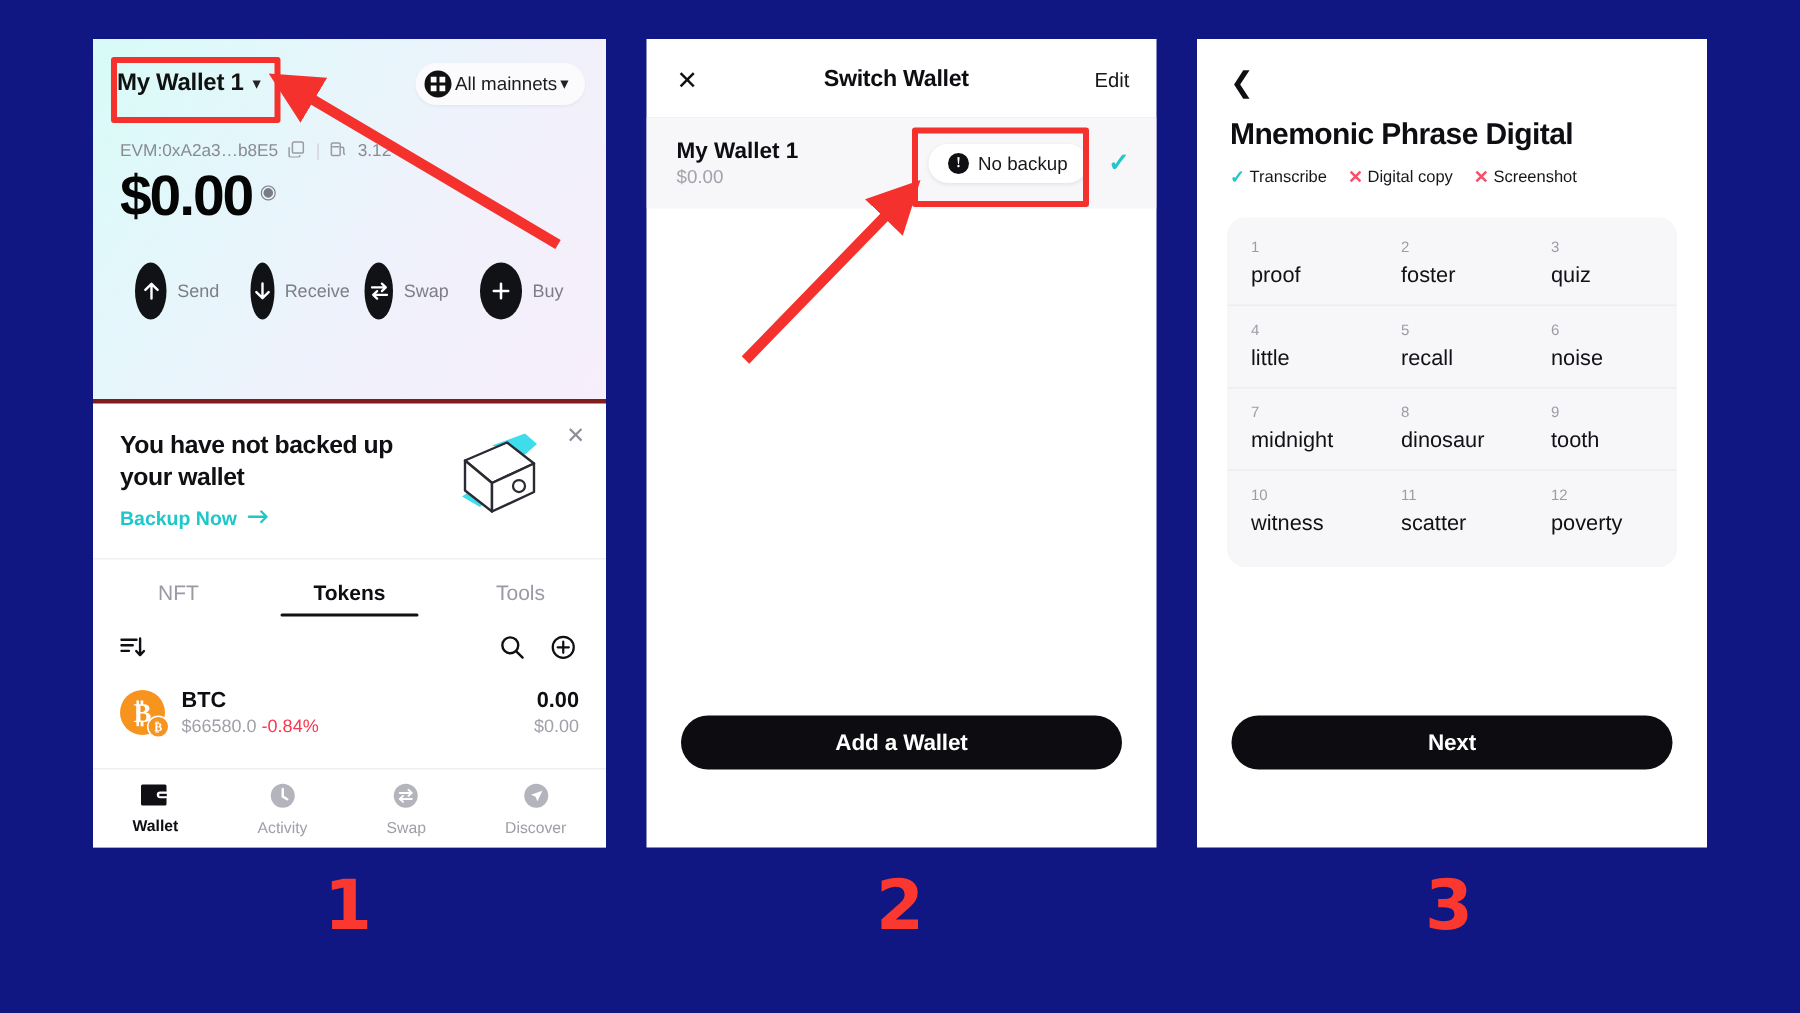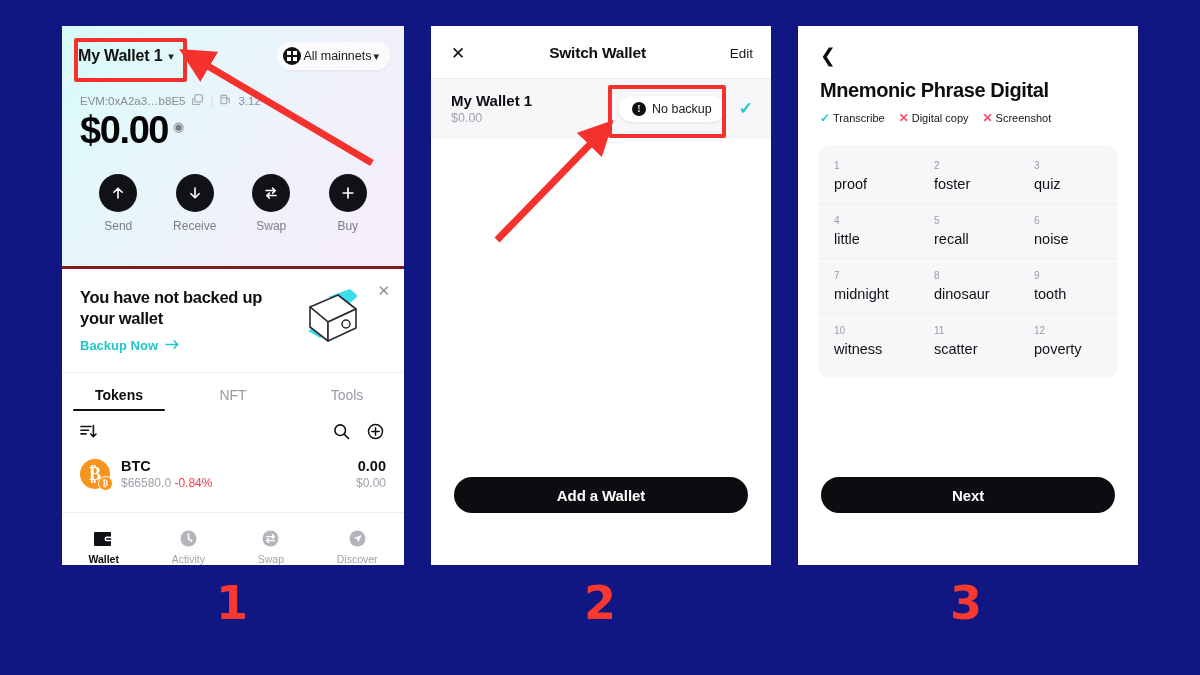--- a/index.html
+++ b/index.html
@@ -60,21 +60,21 @@
     margin:2px 0 0 18px;
     font-size:38px;font-weight:800;color:#050505;
     letter-spacing:-1.4px;display:flex;align-items:flex-start;gap:5px;
   }
   .balance .eye{font-size:13px;color:#7b7b86;font-weight:400;margin-top:10px;}
 
   .actions{
     display:flex;justify-content:space-around;
     padding:22px 18px 0 18px;
   }
-  .action{display:flex;flex-direction:column;align-items:center;gap:7px;width:56px;}
+  .action{display:flex;flex-direction:row;align-items:center;gap:7px;width:56px;}
   .circ{
     width:38px;height:38px;border-radius:50%;background:#111216;
     display:flex;align-items:center;justify-content:center;color:#fff;
   }
   .action span{font-size:12px;color:#7d7d88;}
 
   .backup-card{
     border-top:3px solid #7f1d1d;
     padding:18px 16px 16px 18px;
     position:relative;height:106px;box-sizing:border-box;
@@ -125,21 +125,21 @@
   .token-sym{font-size:14.5px;font-weight:700;color:#0d0d12;}
   .token-sub{font-size:12px;color:#a0a0aa;margin-top:2px;}
   .token-sub .down{color:#f5394e;}
   .token-right{text-align:right;}
   .token-amt{font-size:14.5px;font-weight:700;color:#0d0d12;}
   .token-usd{font-size:12px;color:#a0a0aa;margin-top:2px;}
 
   .bottom-nav{
     position:absolute;left:0;right:0;bottom:0;height:52px;
     background:#fff;border-top:1px solid #eeeef3;
-    display:flex;align-items:flex-end;justify-content:space-around;margin-top:28px;
+    display:flex;align-items:center;justify-content:space-around;margin-top:28px;
   }
   .nav-item{display:flex;flex-direction:column;align-items:center;gap:3px;}
   .nav-item span{font-size:10.5px;color:#9e9ea8;}
   .nav-item.active span{color:#0d0d12;font-weight:700;}
 
   
   .p2-head{
     display:flex;align-items:center;justify-content:space-between;
     padding:18px 18px 16px 20px;border-bottom:1px solid #f0f0f4;
   }
@@ -304,22 +304,22 @@
           <path d="M10 48 L22 40 L30 47 L22 55 Z" fill="#3fdcec"></path>
           <path d="M12 24 L40 12 L58 26 L30 39 Z" fill="#ffffff" stroke="#2a2a33" stroke-width="1.6" stroke-linejoin="round"></path>
           <path d="M12 24 L12 44 L30 58 L30 39 Z" fill="#ffffff" stroke="#2a2a33" stroke-width="1.6" stroke-linejoin="round"></path>
           <path d="M30 39 L58 26 L58 45 L30 58 Z" fill="#ffffff" stroke="#2a2a33" stroke-width="1.6" stroke-linejoin="round"></path>
           <circle cx="48" cy="41" r="4" fill="#fff" stroke="#2a2a33" stroke-width="1.5"></circle>
         </svg>
       </div>
     </div>
 
     <div class="tabs">
+      <div class="tab"><span>NFT</span></div>
       <div class="tab active"><span>Tokens</span></div>
-      <div class="tab"><span>NFT</span></div>
       <div class="tab"><span>Tools</span></div>
     </div>
 
     <div class="list-ctrl">
       <span>
         <svg width="17" height="15" viewBox="0 0 17 15">
             <path d="M1 2.5h10M1 6.2h7.5M1 9.9h5" stroke="#101014" stroke-width="1.6" stroke-linecap="round"></path>
             <path d="M13.4 1.6v11M10.8 10l2.6 2.7L16 10" stroke="#101014" stroke-width="1.6" fill="none" stroke-linecap="round" stroke-linejoin="round"></path>
           </svg>
       </span>

